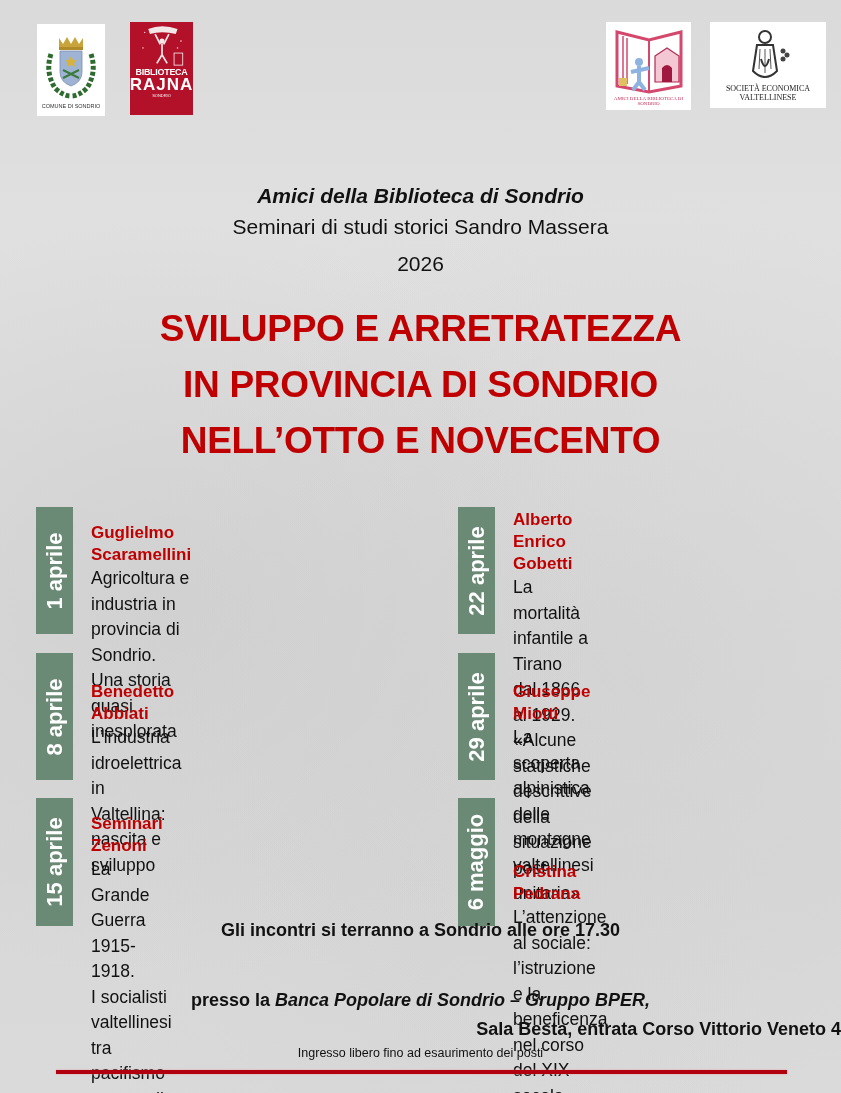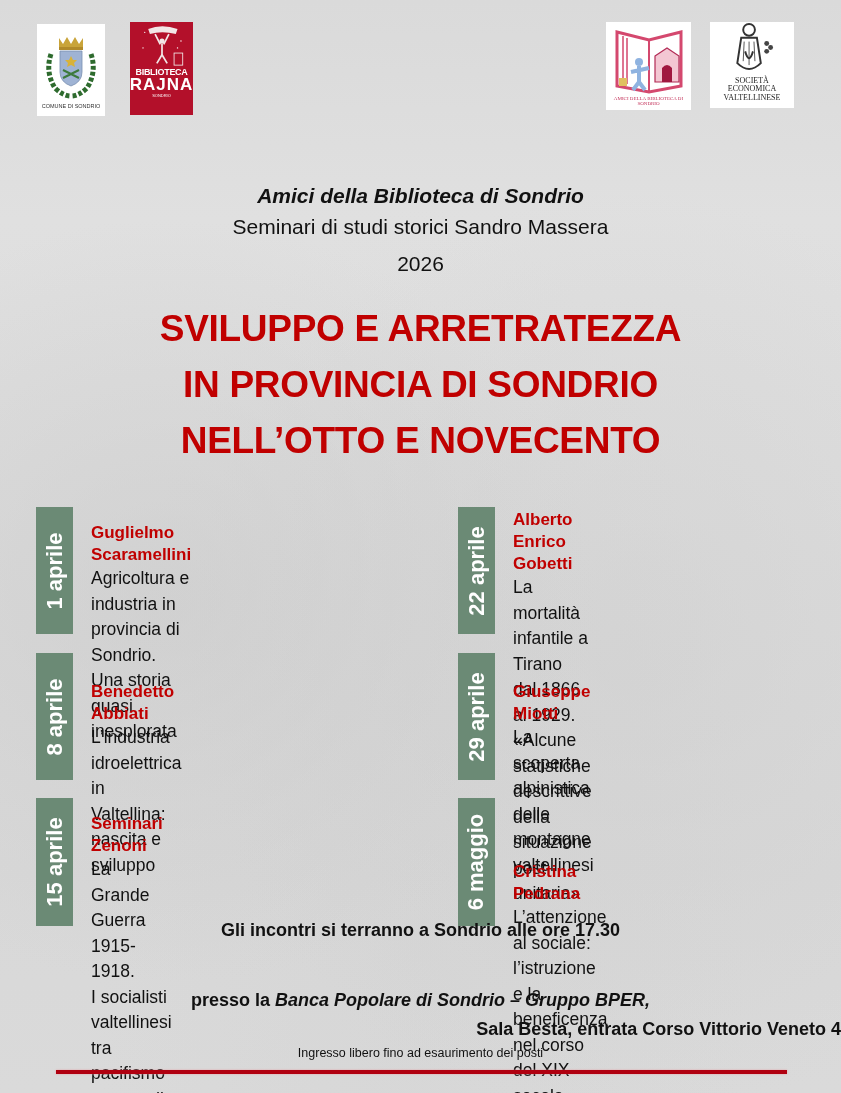--- a/index.html
+++ b/index.html
@@ -19,21 +19,21 @@
       linear-gradient(180deg, #dadada 0%, #e0e0e0 20%, #dcdcdc 50%, #d8d8d8 80%, #dadada 100%);
   }
   .logo {
     position: absolute; background: #fff;
     display: flex; flex-direction: column; align-items: center; justify-content: flex-end;
     overflow: hidden;
   }
   #logo-comune { left: 37px; top: 24px; width: 68px; height: 92px; padding-bottom: 6px; }
   #logo-rajna { left: 130px; top: 22px; width: 63px; height: 93px; background: #b3102a; padding-bottom: 17px; }
   #logo-amici { left: 606px; top: 22px; width: 85px; height: 88px; padding-bottom: 4px; }
-  #logo-societa { left: 710px; top: 22px; width: 84px; height: 86px; padding-bottom: 6px; }
+  #logo-societa { left: 710px; top: 22px; width: 116px; height: 86px; padding-bottom: 6px; }
   .logo-caption { font-family: "Liberation Serif", serif; text-align: center; line-height: 1.05; }
   #logo-comune .logo-caption { font-size: 5.5px; color: #333; font-family: "Liberation Sans", sans-serif; }
   #logo-rajna .logo-caption-1 { font-size: 9px; color: #fff; font-weight: bold; font-family: "Liberation Sans", sans-serif; letter-spacing: -0.3px; }
   #logo-rajna .logo-caption-2 { font-size: 17px; color: #fff; font-weight: bold; font-family: "Liberation Sans", sans-serif; line-height: 0.95; letter-spacing: 1px; }
   #logo-rajna .logo-caption-3 { font-size: 4px; color: #fff; font-family: "Liberation Sans", sans-serif; }
   #logo-amici .logo-caption { font-size: 5px; color: #c4325a; }
   #logo-societa .logo-caption { font-size: 8px; color: #222; }
   .logo svg { display: block; }
 
   .header-block { position: absolute; left: 0; width: 841px; text-align: center; }

